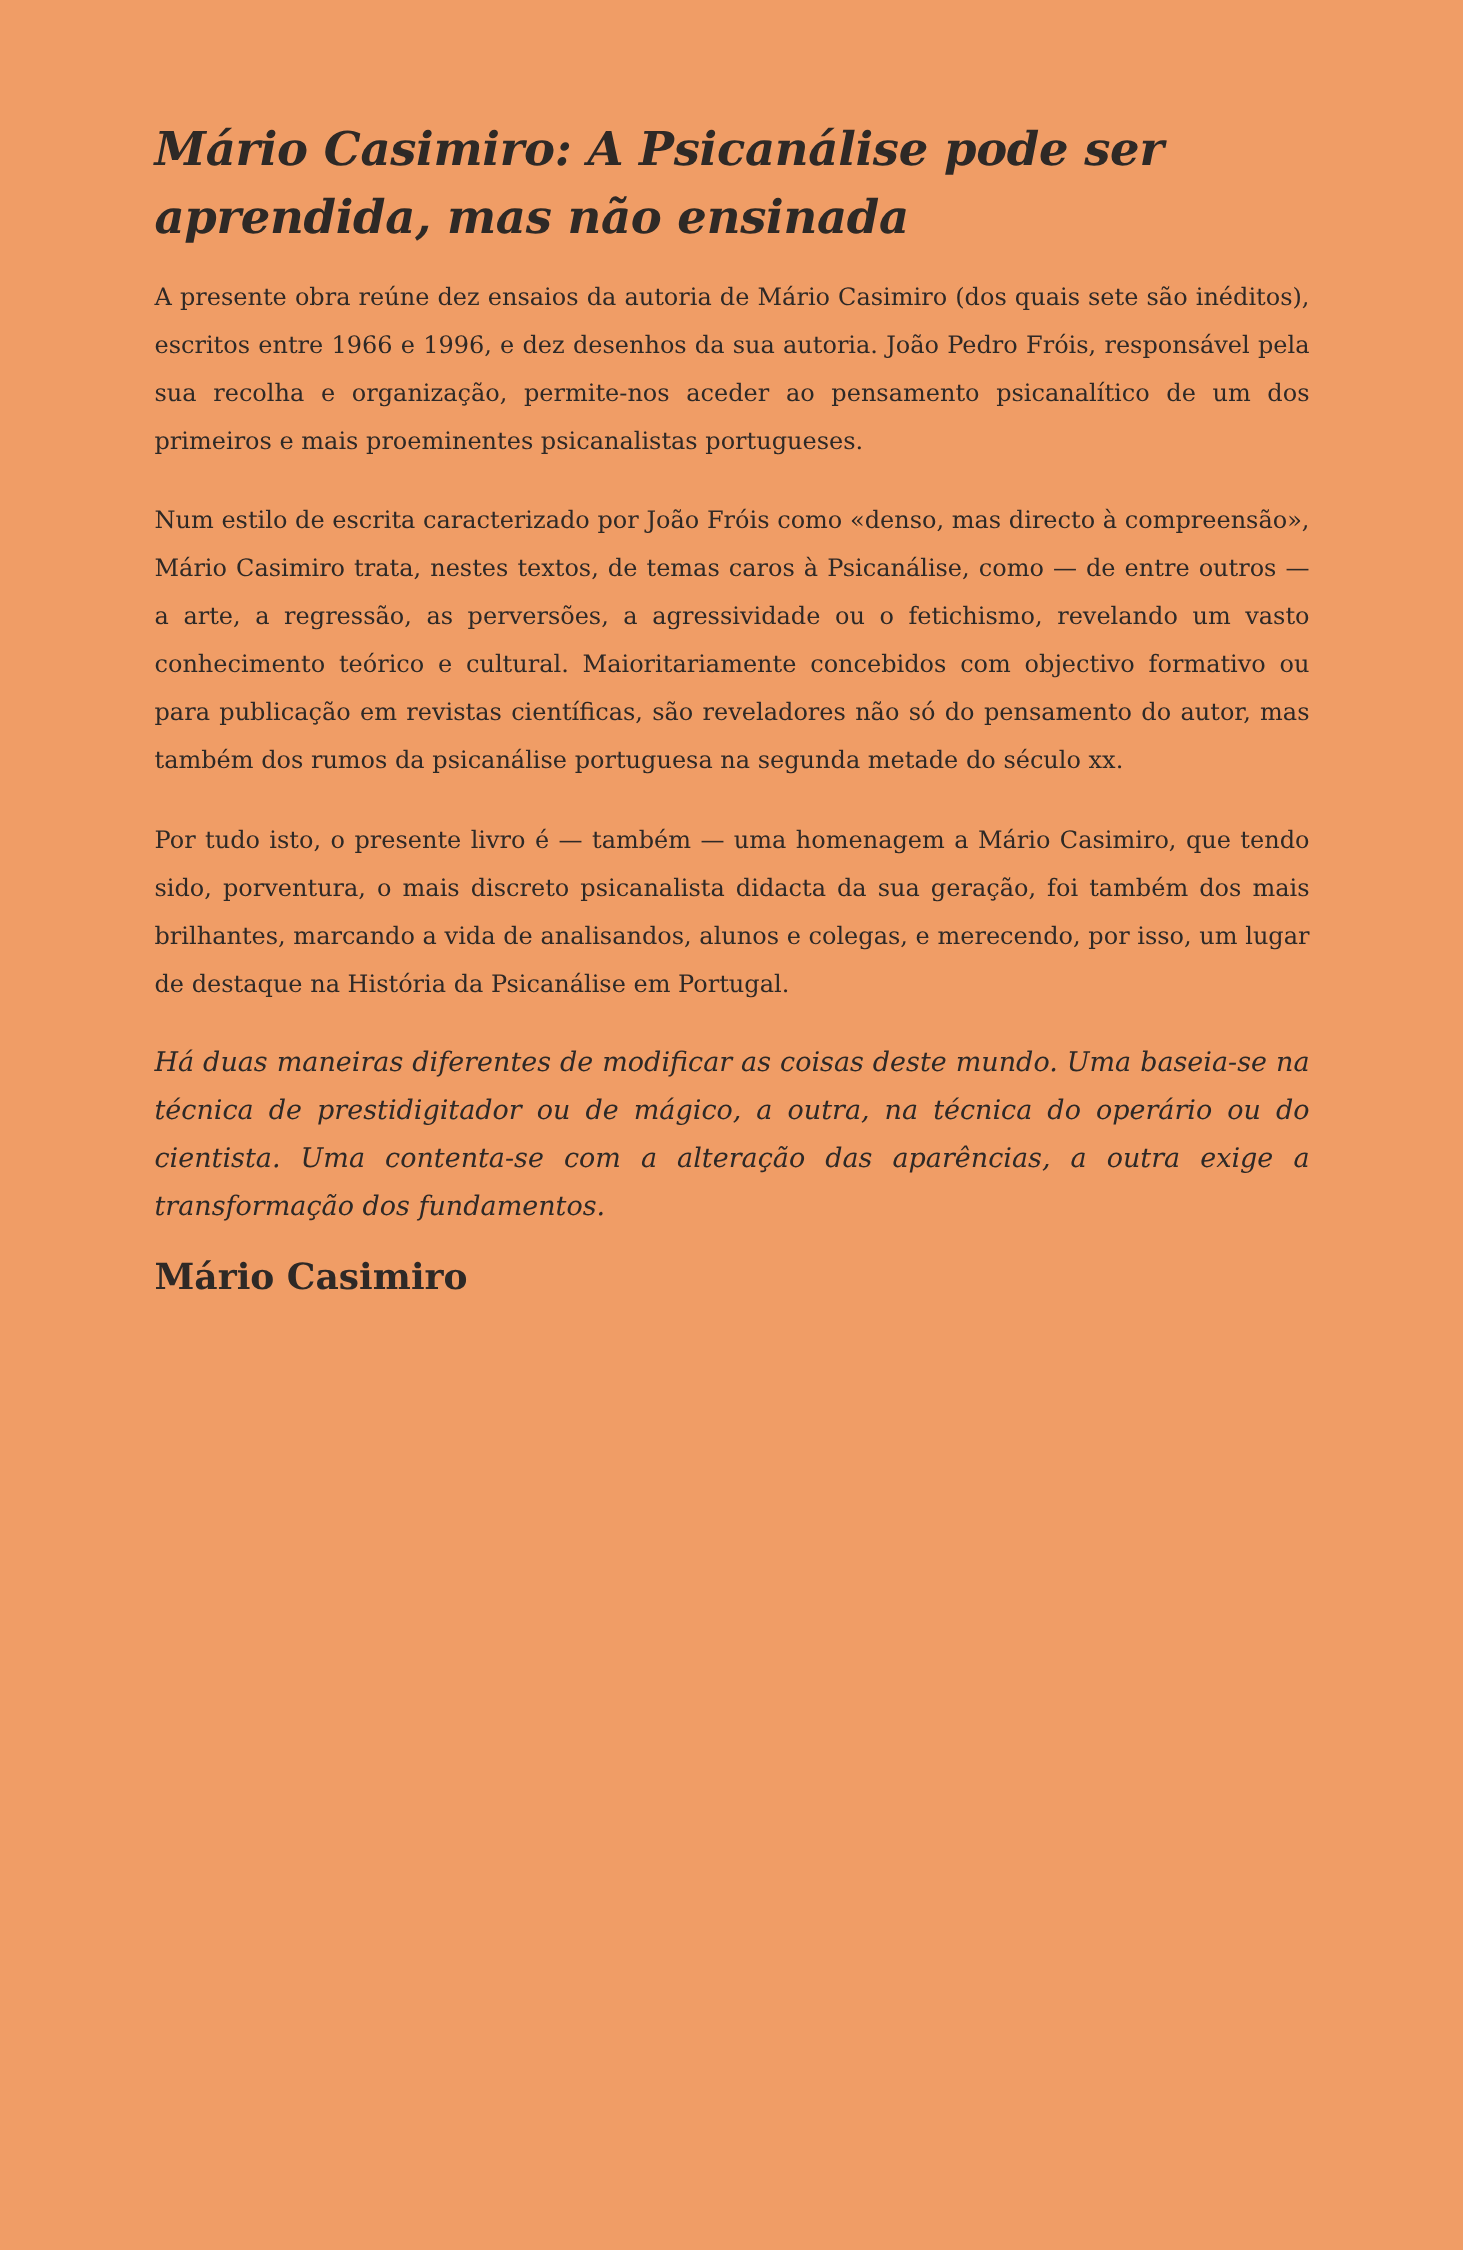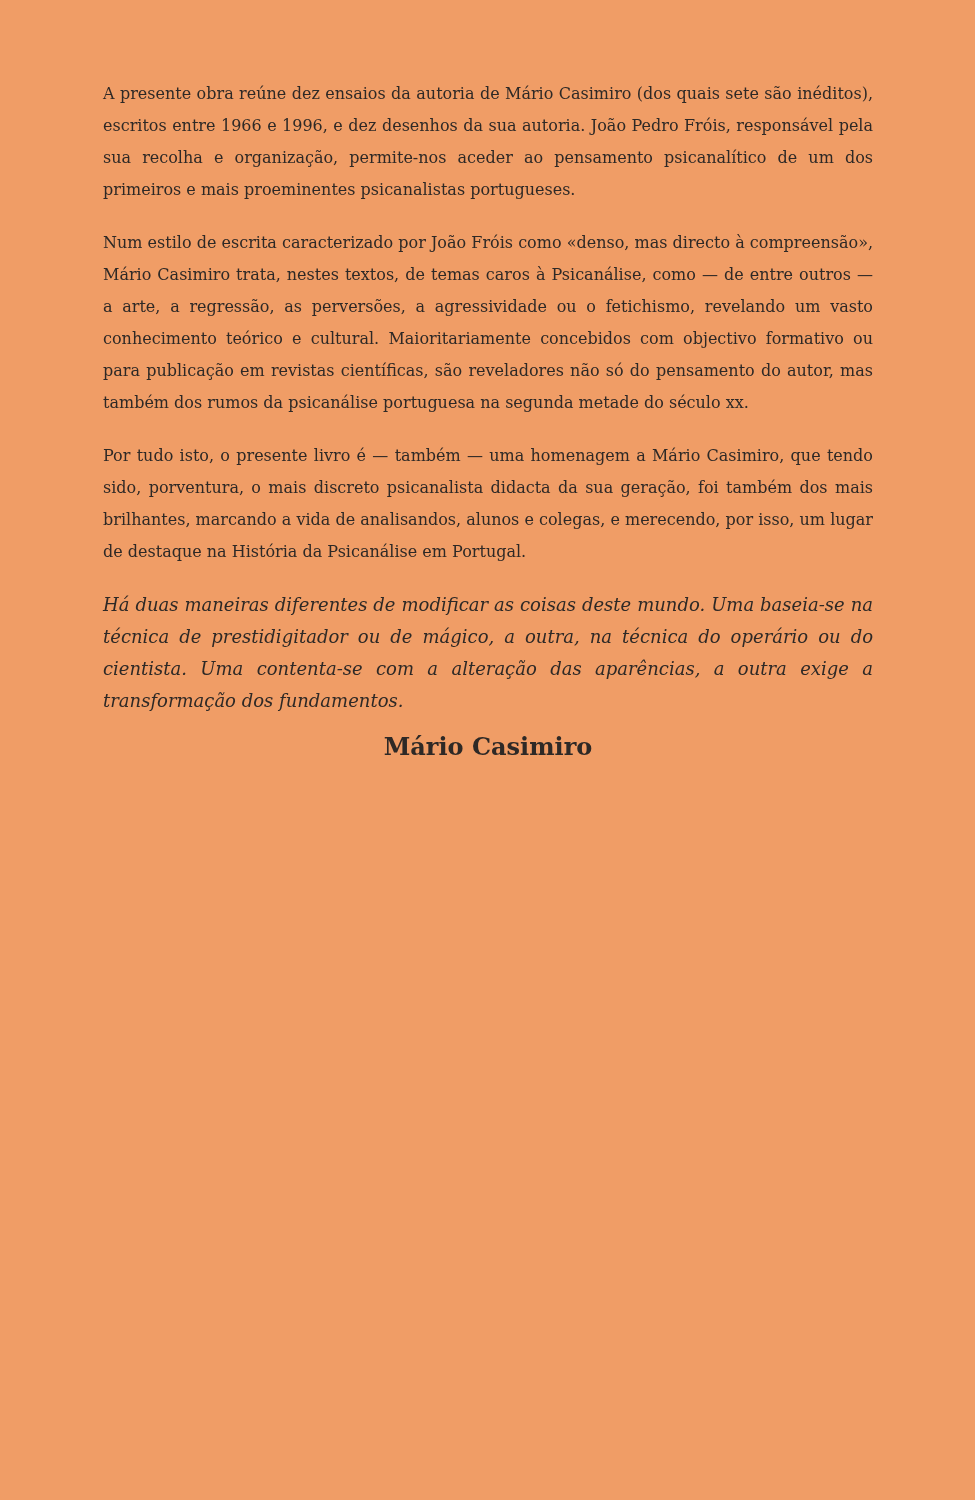--- a/index.html
+++ b/index.html
@@ -41,27 +41,28 @@
     line-height: 32px;
     text-align: justify;
     font-style: italic;
     hyphens: none;
   }
   .signature {
     margin: 0;
     font-size: 24px;
     line-height: 32px;
     font-weight: bold;
-    text-align: center;
+    text-align: left;
   }
 </style>
 </head>
 <body style="background: rgb(240, 157, 102);">
 
 <div class="page" style="color: rgb(46, 41, 38);">
+  <h1 class="title">Mário Casimiro: A Psicanálise pode ser aprendida, mas não ensinada</h1>
 
   <p class="body-para">A presente obra reúne dez ensaios da autoria de Mário Casimiro (dos quais sete são inéditos), escritos entre 1966 e 1996, e dez desenhos da sua autoria. João Pedro Fróis, responsável pela sua recolha e organização, permite-nos aceder ao pensamento psicanalítico de um dos primeiros e mais proeminentes psicanalistas portugueses.</p>
 
   <p class="body-para">Num estilo de escrita caracterizado por João Fróis como «denso, mas directo à compreensão», Mário Casimiro trata, nestes textos, de temas caros à Psicanálise, como — de entre outros — a arte, a regressão, as perversões, a agressividade ou o fetichismo, revelando um vasto conhecimento teórico e cultural. Maioritariamente concebidos com objectivo formativo ou para publicação em revistas científicas, são reveladores não só do pensamento do autor, mas também dos rumos da psicanálise portuguesa na segunda metade do século xx.</p>
 
   <p class="body-para">Por tudo isto, o presente livro é — também — uma homenagem a Mário Casimiro, que tendo sido, porventura, o mais discreto psicanalista didacta da sua geração, foi também dos mais brilhantes, marcando a vida de analisandos, alunos e colegas, e merecendo, por isso, um lugar de destaque na História da Psicanálise em Portugal.</p>
 
   <p class="quote-para">Há duas maneiras diferentes de modificar as coisas deste mundo. Uma baseia-se na técnica de prestidigitador ou de mágico, a outra, na técnica do operário ou do cientista. Uma contenta-se com a alteração das aparências, a outra exige a transformação dos fundamentos.</p>
 
   <p class="signature">Mário Casimiro</p>

